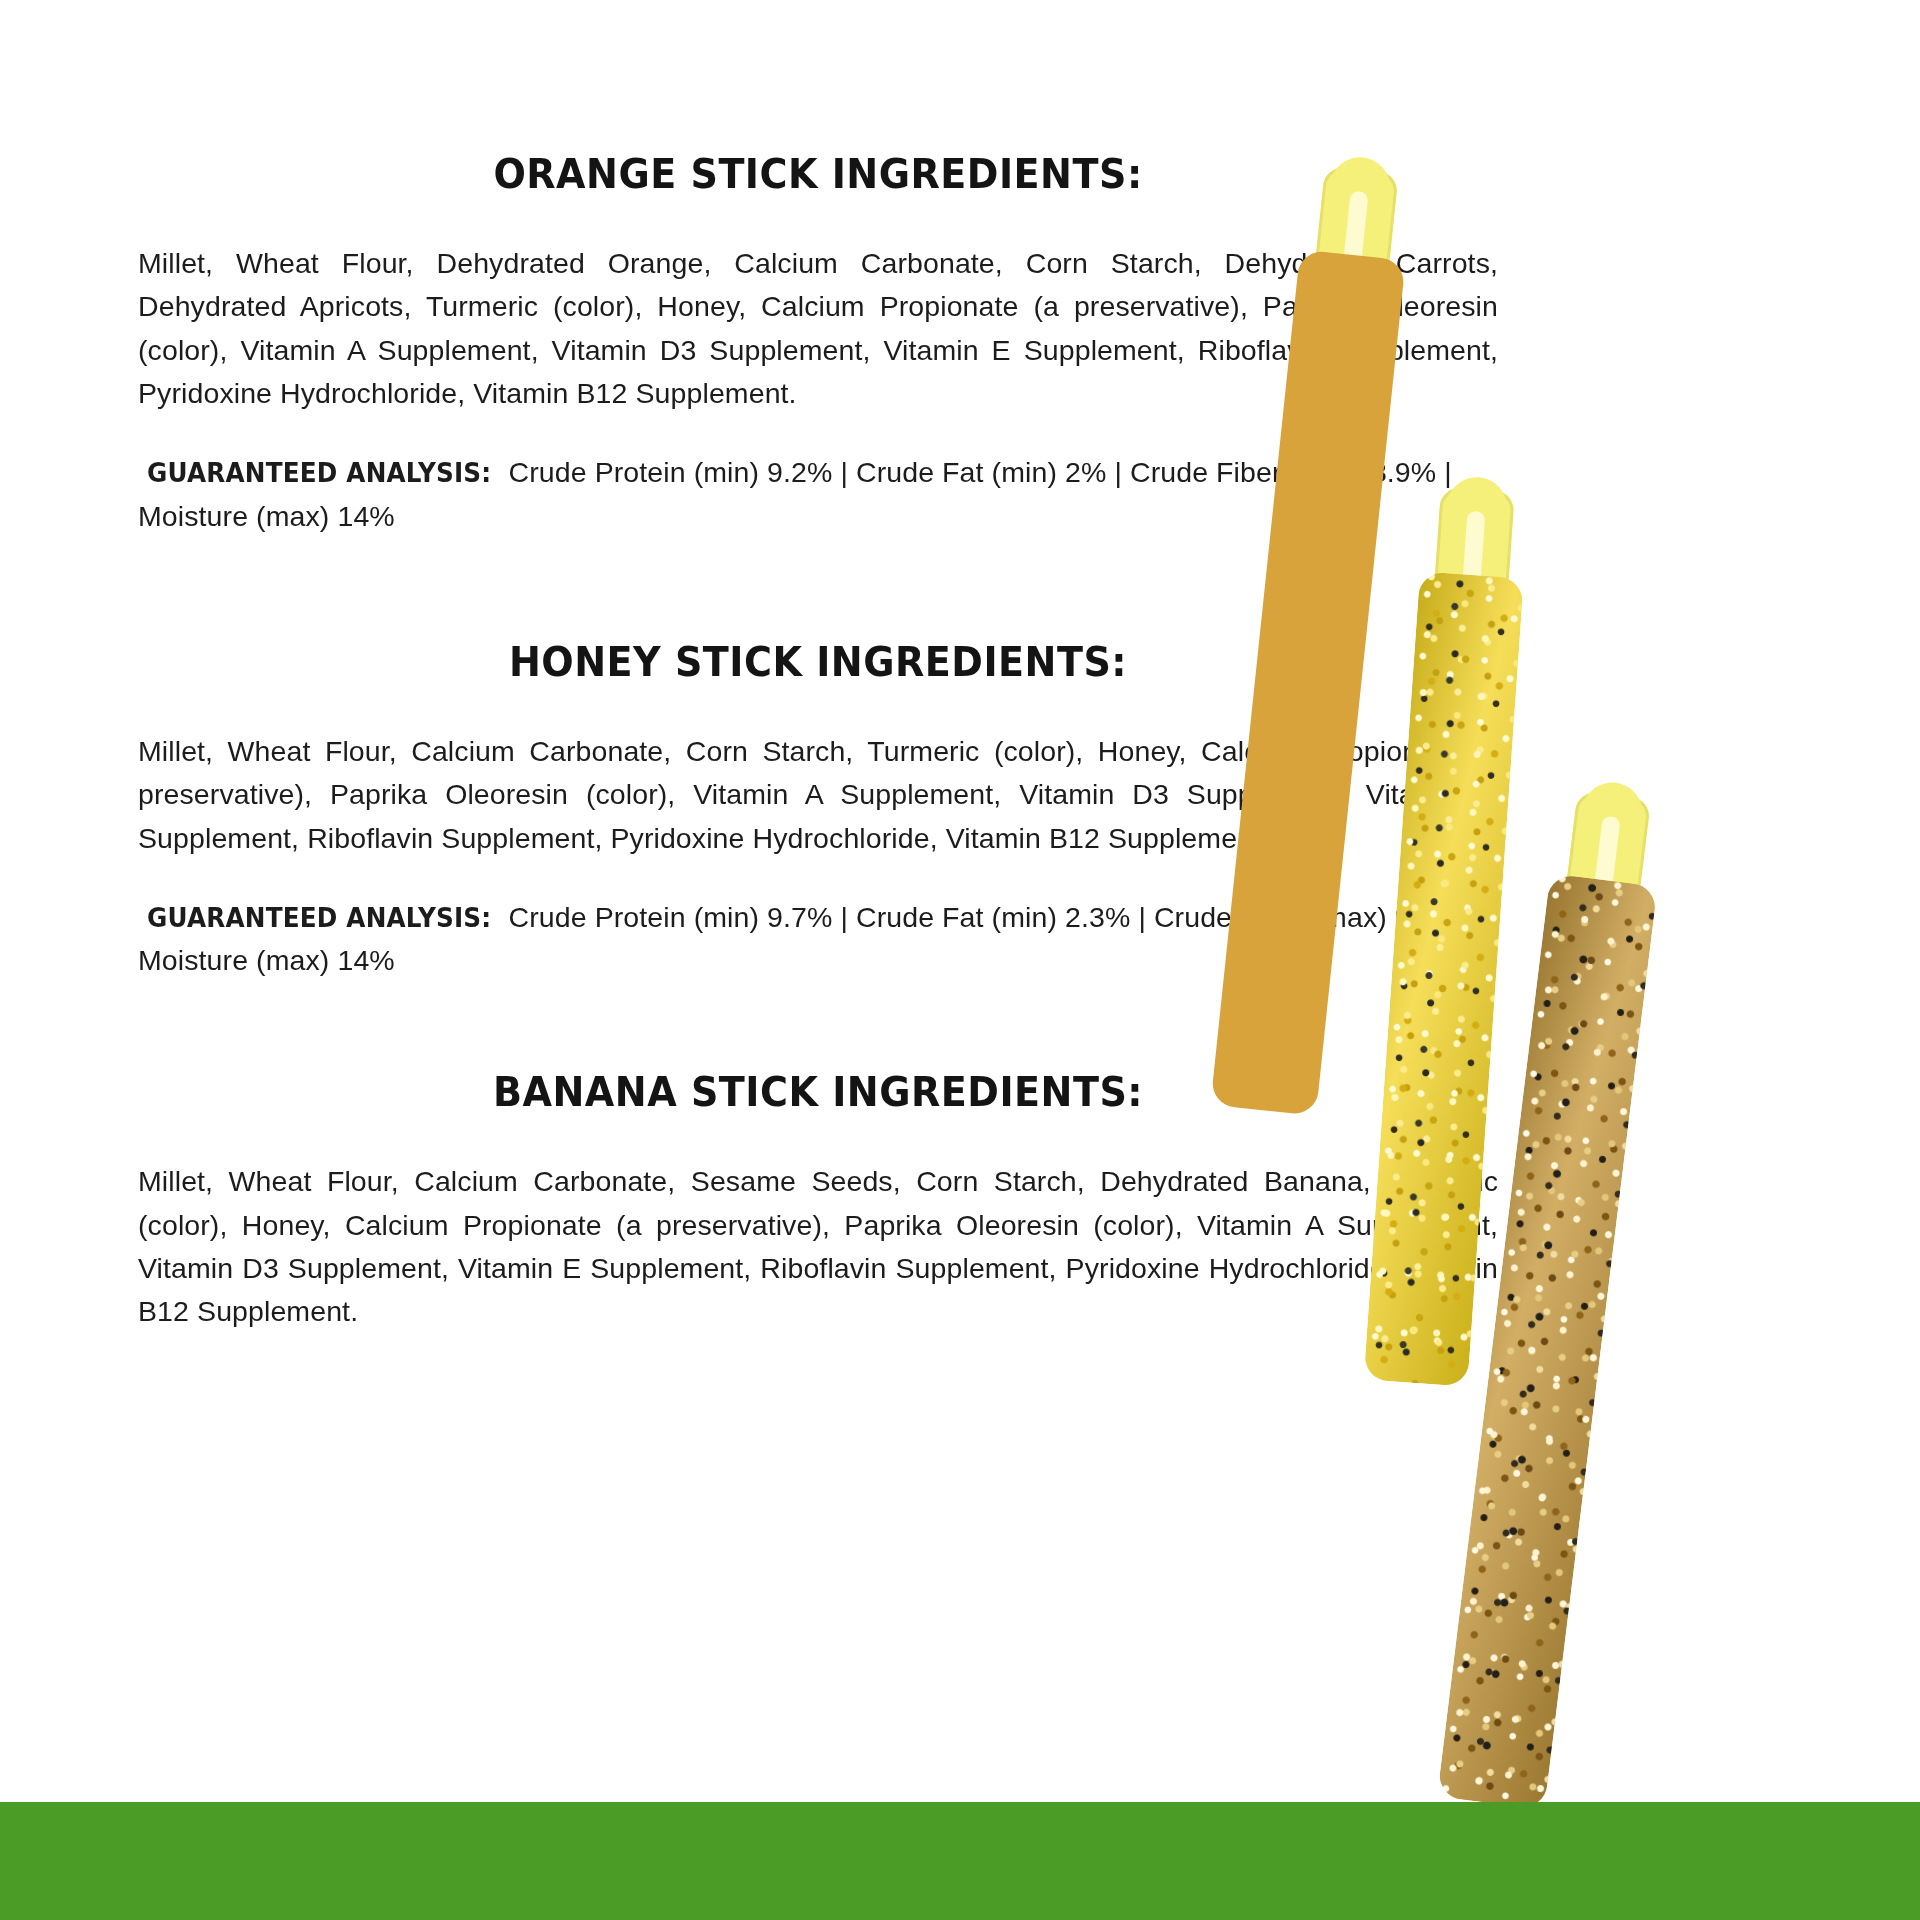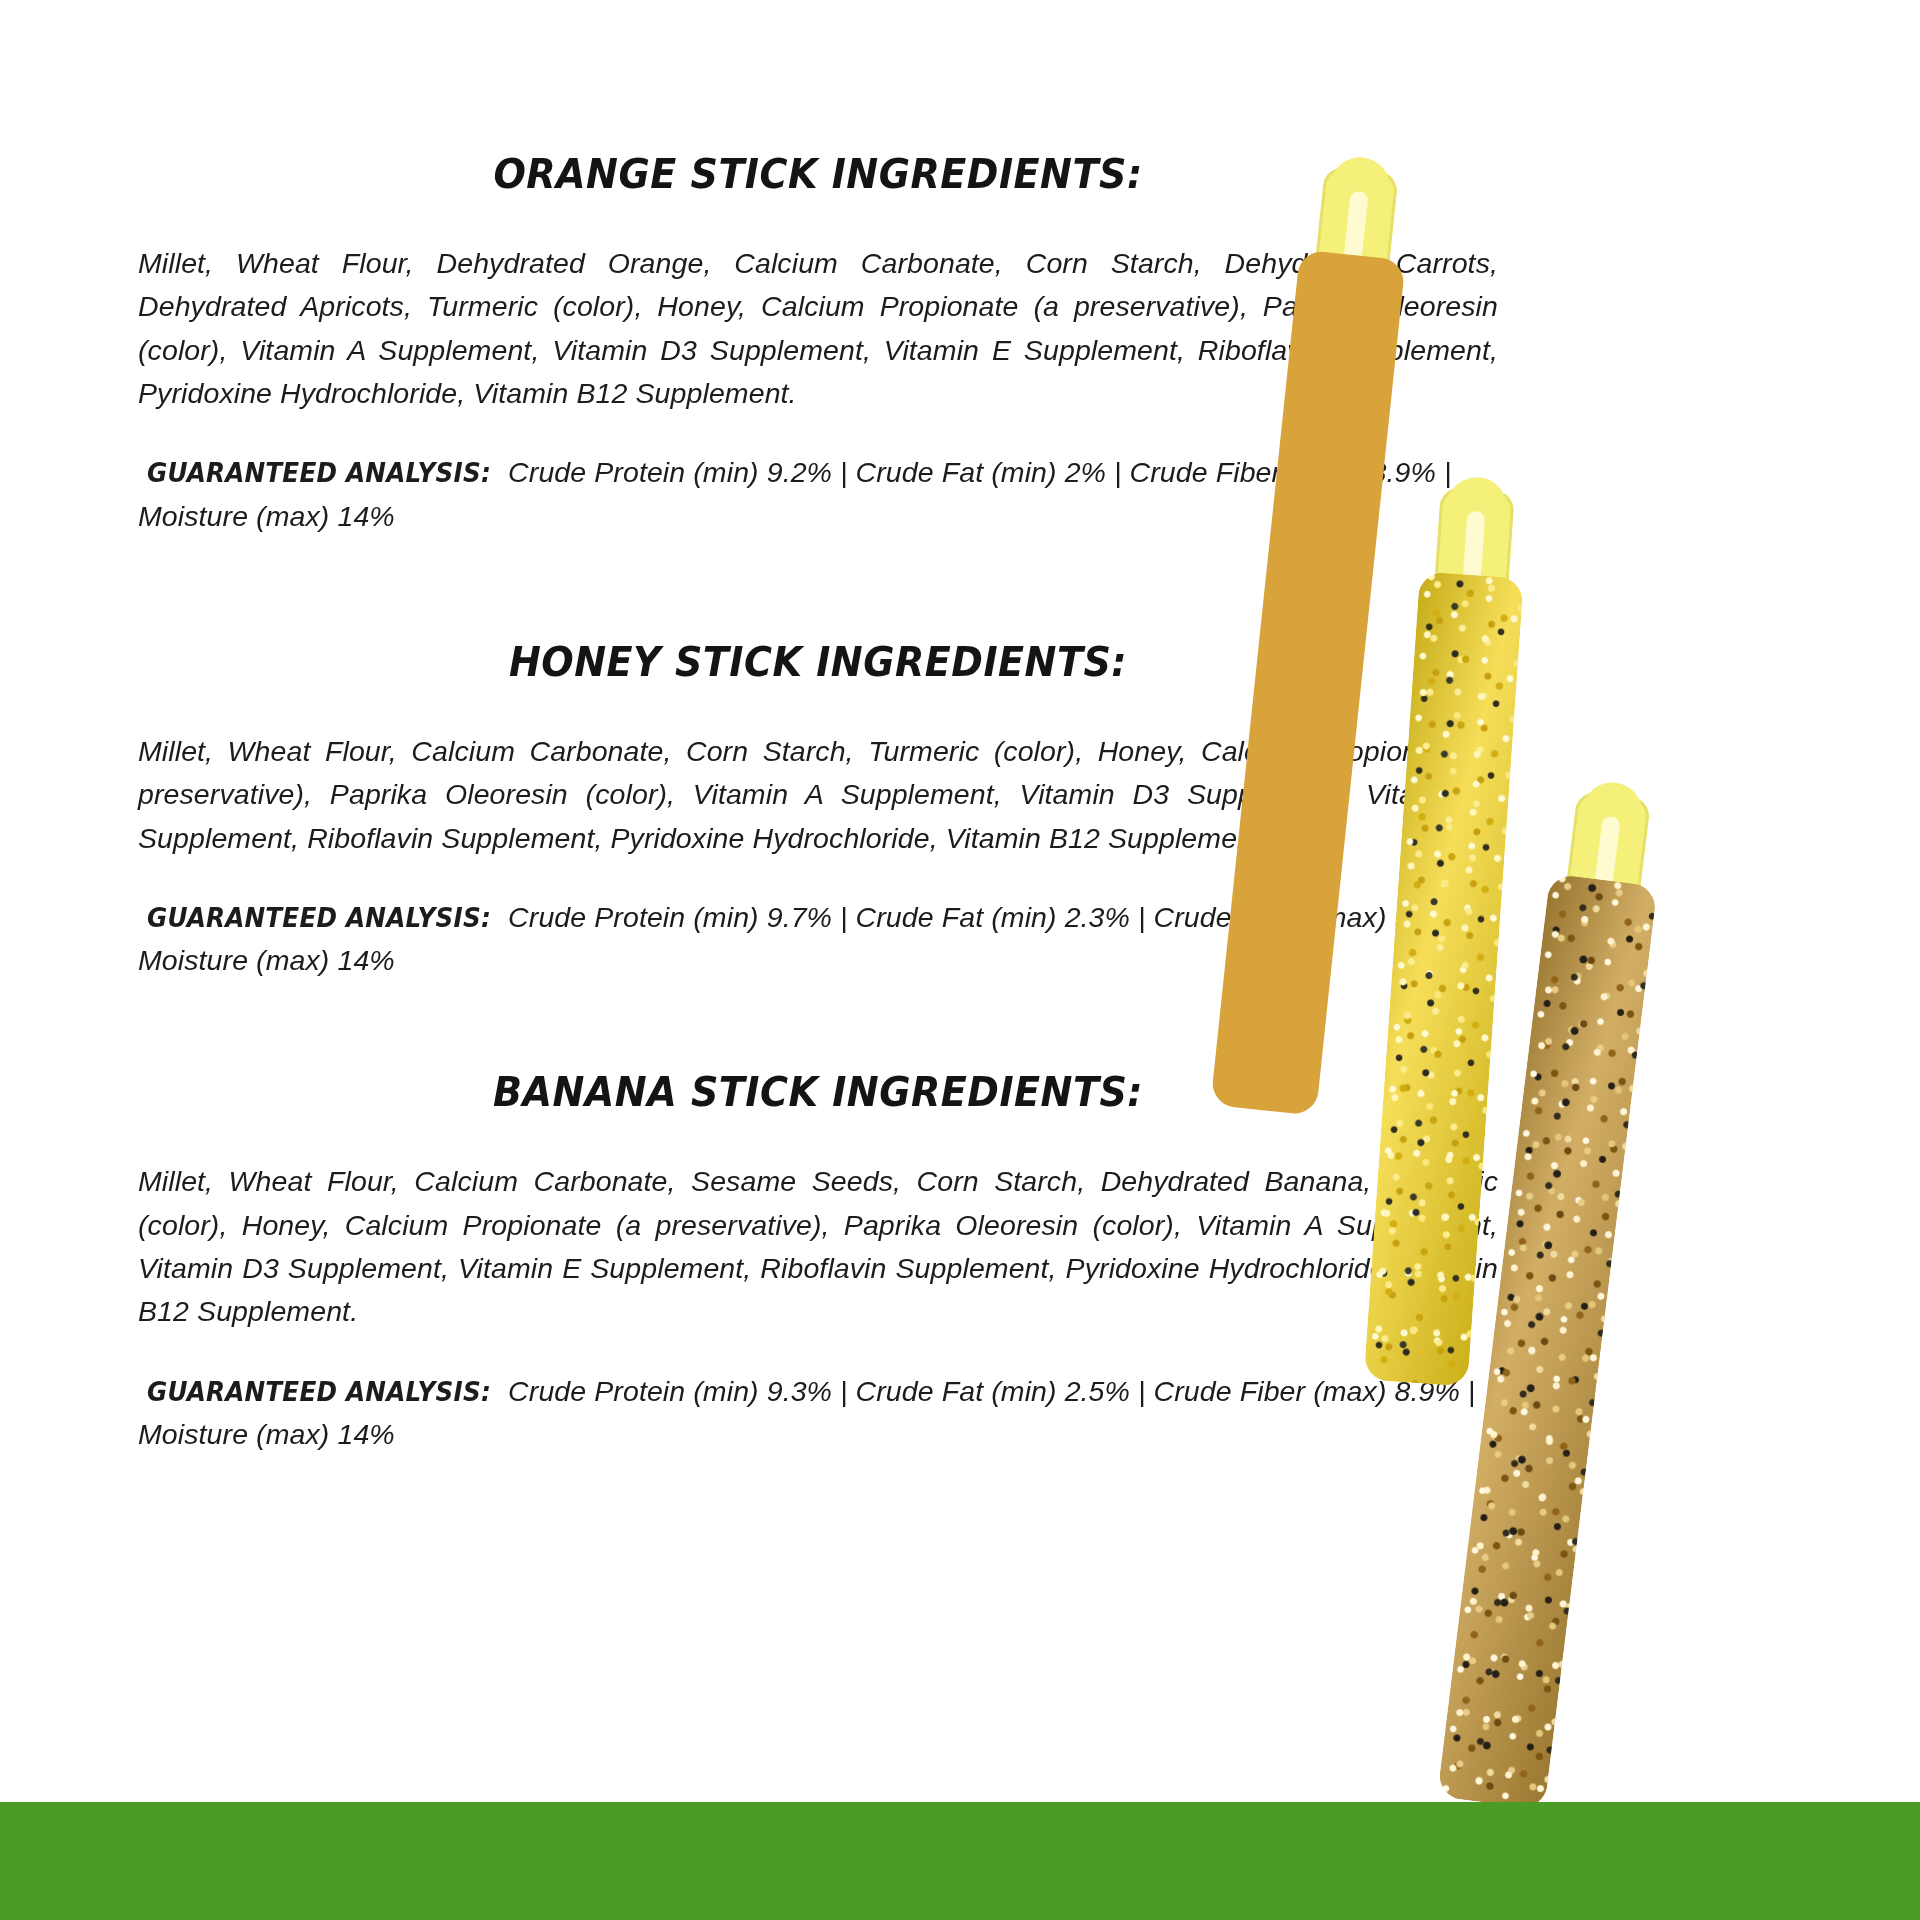--- a/index.html
+++ b/index.html
@@ -25,21 +25,20 @@
   
   .content {
     position: absolute;
     left: 138px;
     top: 150px;
     width: 1360px;
   }
 
   .section {
     margin-bottom: 86px;
-    font-style: italic;
   }
   .section:last-child { margin-bottom: 16px; }
 
   .section-title {
     font-family: "DejaVu Sans", sans-serif;
     font-weight: bold;
     font-size: 41px;
     letter-spacing: 0.5px;
     text-align: center;
     color: #141414;
@@ -266,24 +265,20 @@
       <p class="ingredients">Millet, Wheat Flour, Calcium Carbonate, Corn Starch, Turmeric (color), Honey, Calcium Propionate (a preservative), Paprika Oleoresin (color), Vitamin A Supplement, Vitamin D3 Supplement, Vitamin E Supplement, Riboflavin Supplement, Pyridoxine Hydrochloride, Vitamin B12 Supplement.</p>
       <p class="analysis">
         <span class="ga-label">GUARANTEED ANALYSIS:</span>
         <span>Crude Protein (min) 9.7% | Crude Fat (min) 2.3% | Crude Fiber (max) 9.3% | Moisture (max) 14%</span>
       </p>
     </div>
 
     <div class="section sec-banana">
       <h2 class="section-title">BANANA STICK INGREDIENTS:</h2>
       <p class="ingredients">Millet, Wheat Flour, Calcium Carbonate, Sesame Seeds, Corn Starch, Dehydrated Banana, Turmeric (color), Honey, Calcium Propionate (a preservative), Paprika Oleoresin (color), Vitamin A Supplement, Vitamin D3 Supplement, Vitamin E Supplement, Riboflavin Supplement, Pyridoxine Hydrochloride, Vitamin B12 Supplement.</p>
-      <p class="analysis">
-        <span class="ga-label">GUARANTEED ANALYSIS:</span>
-        <span>Crude Protein (min) 9.3% | Crude Fat (min) 2.5% | Crude Fiber (max) 8.9% | Moisture (max) 14%</span>
-      </p>
     </div>
 
   </div>
 
   <div class="photo">
 
     <div class="stick" id="stick-orange">
       <div class="clip"></div>
       <div class="body tex-orange"></div>
     </div>

